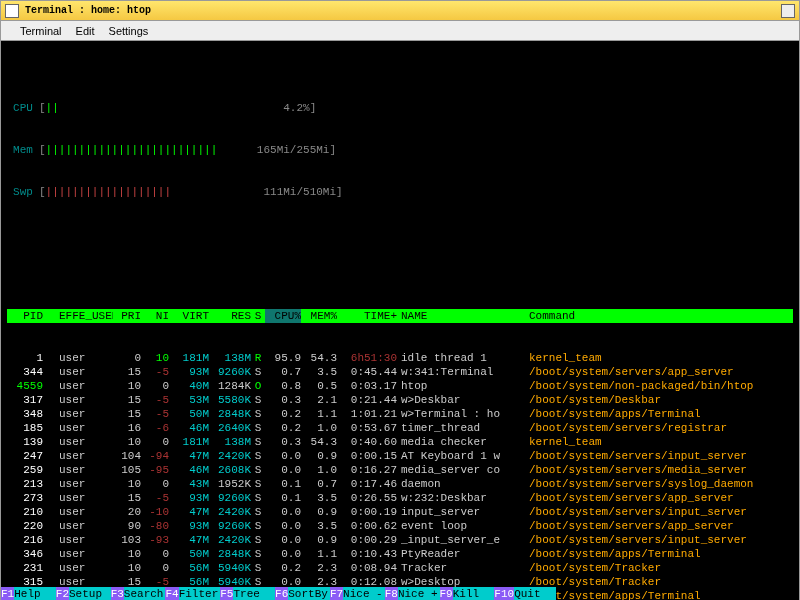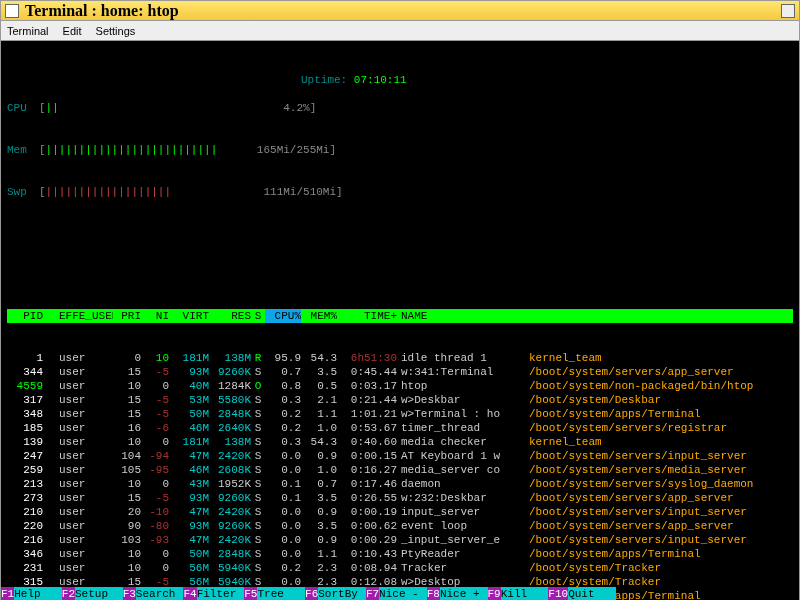--- a/index.html
+++ b/index.html
@@ -1,25 +1,25 @@
 <!DOCTYPE html>
 <html><head>
 <meta charset="utf-8">
 <style>
 * { margin: 0; padding: 0; box-sizing: border-box; }
 body { font-family: "Courier New", monospace; font-size: 11px; background: #d6d6d6; width: 800px; height: 600px; overflow: hidden; }
 .window { width: 800px; height: 600px; background: #d6d6d6; border: 1px solid #999; }
-.titlebar { background: linear-gradient(#ffe66d, #f5c842); height: 20px; display: flex; align-items: center; padding: 0 4px; border-bottom: 1px solid #999; font-family: Liberation Serif, serif; font-size: 16px; }
+.titlebar { background: linear-gradient(#ffe66d, #f5c842); height: 20px; display: flex; align-items: center; padding: 0 4px; border-bottom: 1px solid #999; font-family: Liberation Mono, monospace; font-size: 10px; }
 .titlebar .icon { width: 14px; height: 14px; background: #fff; border: 1px solid #666; margin-right: 6px; }
 .titlebar .title { font-weight: bold; flex: 1; }
 .titlebar .close { width: 14px; height: 14px; background: #eee; border: 1px solid #666; }
-.menubar { background: #eee; height: 20px; display: flex; align-items: center; padding: 0 6px; font-family: sans-serif; font-size: 11px; gap: 14px; border-bottom: 1px solid #999; }
+.menubar { background: #eee; height: 20px; display: flex; align-items: center; padding: 0 19px; font-family: sans-serif; font-size: 11px; gap: 14px; border-bottom: 1px solid #999; }
 .menubar span { cursor: default; }
 .terminal { background: #000; color: #ccc; height: 560px; padding: 4px 6px; line-height: 14px; white-space: pre; overflow: hidden; position: relative; }
-.meters { margin-bottom: 4px; }
+.meters { margin-bottom: 4px; text-align: center; }
 .meter-row { display: flex; }
 .meter-label { color: #008b8b; width: 32px; }
 .meter-bar { color: #00ff00; }
 .meter-val { color: #888; }
 .sysinfo { position: absolute; left: 300px; top: 4px; }
 .sysinfo .lbl { color: #008b8b; }
 .sysinfo .num { color: #00ff00; }
 .header-row { background: #00ff00; color: #000; display: flex; }
 .proc-row { display: flex; }
 .col { overflow: hidden; text-overflow: clip; }
@@ -37,23 +37,23 @@
 .c-cmd { flex: 1; padding-left: 4px; overflow: hidden; }
 .green { color: #00ff00; }
 .red { color: #cc4444; }
 .dkred { color: #aa3333; }
 .cyan { color: #00cccc; }
 .white { color: #fff; }
 .gray { color: #888; }
 .orange { color: #ffaa00; }
 .fkeys { position: absolute; bottom: 0; left: 0; right: 0; display: flex; }
 .fkey { display: flex; }
-.fkey .fn { color: #fff; background: #a21caf; }
-.fkey .fl { background: #00cccc; color: #000; padding-right: 8px; }
-.header-row .c-cpu { background: #0ea5e9; }
+.fkey .fn { color: #fff; background: #8b5cf6; }
+.fkey .fl { background: #00cccc; color: #000; padding-right: 2px; }
+.header-row .c-cpu { background: #0f766e; }
 </style>
 </head>
 <body>
 <div class="window">
   <div class="titlebar">
     <div class="icon"></div>
     <div class="title">Terminal : home: htop</div>
     <div class="close"></div>
   </div>
   <div class="menubar">
@@ -61,35 +61,35 @@
     <span>Edit</span>
     <span>Settings</span>
   </div>
   <div class="terminal">
     <div class="meters">
       <div class="meter-row"><span class="meter-label">CPU</span><span class="gray">[</span><span class="meter-bar">||</span><span class="gray">                                  </span><span class="meter-val">4.2%</span><span class="gray">]</span></div>
       <div class="meter-row"><span class="meter-label">Mem</span><span class="gray">[</span><span class="meter-bar">||||||||||||||||||||||||||</span><span class="gray">      </span><span class="meter-val">165Mi/255Mi</span><span class="gray">]</span></div>
       <div class="meter-row"><span class="meter-label">Swp</span><span class="gray">[</span><span class="red">|||||||||||||||||||</span><span class="gray">              </span><span class="meter-val">111Mi/510Mi</span><span class="gray">]</span></div>
     </div>
     <div class="sysinfo">
-      <div><span class="lbl">Uptime:</span> <span class="num">07:10:11</span></div>
     </div>
     <div style="height:8px"></div>
     <div class="header-row">
       <span class="col c-pid">PID</span>
       <span class="col c-user">EFFE_USER</span>
       <span class="col c-pri">PRI</span>
       <span class="col c-ni">NI</span>
       <span class="col c-virt">VIRT</span>
       <span class="col c-res">RES</span>
       <span class="col c-s">S</span>
       <span class="col c-cpu">CPU%</span>
       <span class="col c-mem">MEM%</span>
       <span class="col c-time">TIME+</span>
       <span class="col c-name">NAME</span>
+      <span class="col c-cmd">Command</span>
     </div>
     <div id="proc-list"><div class="proc-row"><span class="col c-pid white">1</span><span class="col c-user">user</span><span class="col c-pri">0</span><span class="col c-ni green">10</span><span class="col c-virt cyan">181M</span><span class="col c-res cyan">138M</span><span class="col c-s green">R</span><span class="col c-cpu">95.9</span><span class="col c-mem">54.3</span><span class="col c-time dkred">6h51:30</span><span class="col c-name">idle thread 1</span><span class="col c-cmd orange">kernel_team</span></div><div class="proc-row"><span class="col c-pid white">344</span><span class="col c-user">user</span><span class="col c-pri">15</span><span class="col c-ni dkred">-5</span><span class="col c-virt cyan">93M</span><span class="col c-res cyan">9260K</span><span class="col c-s">S</span><span class="col c-cpu">0.7</span><span class="col c-mem">3.5</span><span class="col c-time">0:45.44</span><span class="col c-name">w:341:Terminal</span><span class="col c-cmd orange">/boot/system/servers/app_server</span></div><div class="proc-row"><span class="col c-pid green">4559</span><span class="col c-user">user</span><span class="col c-pri">10</span><span class="col c-ni">0</span><span class="col c-virt cyan">40M</span><span class="col c-res">1284K</span><span class="col c-s green">O</span><span class="col c-cpu">0.8</span><span class="col c-mem">0.5</span><span class="col c-time">0:03.17</span><span class="col c-name">htop</span><span class="col c-cmd orange">/boot/system/non-packaged/bin/htop</span></div><div class="proc-row"><span class="col c-pid white">317</span><span class="col c-user">user</span><span class="col c-pri">15</span><span class="col c-ni dkred">-5</span><span class="col c-virt cyan">53M</span><span class="col c-res cyan">5580K</span><span class="col c-s">S</span><span class="col c-cpu">0.3</span><span class="col c-mem">2.1</span><span class="col c-time">0:21.44</span><span class="col c-name">w&gt;Deskbar</span><span class="col c-cmd orange">/boot/system/Deskbar</span></div><div class="proc-row"><span class="col c-pid white">348</span><span class="col c-user">user</span><span class="col c-pri">15</span><span class="col c-ni dkred">-5</span><span class="col c-virt cyan">50M</span><span class="col c-res cyan">2848K</span><span class="col c-s">S</span><span class="col c-cpu">0.2</span><span class="col c-mem">1.1</span><span class="col c-time">1:01.21</span><span class="col c-name">w&gt;Terminal : ho</span><span class="col c-cmd orange">/boot/system/apps/Terminal</span></div><div class="proc-row"><span class="col c-pid white">185</span><span class="col c-user">user</span><span class="col c-pri">16</span><span class="col c-ni dkred">-6</span><span class="col c-virt cyan">46M</span><span class="col c-res cyan">2640K</span><span class="col c-s">S</span><span class="col c-cpu">0.2</span><span class="col c-mem">1.0</span><span class="col c-time">0:53.67</span><span class="col c-name">timer_thread</span><span class="col c-cmd orange">/boot/system/servers/registrar</span></div><div class="proc-row"><span class="col c-pid white">139</span><span class="col c-user">user</span><span class="col c-pri">10</span><span class="col c-ni">0</span><span class="col c-virt cyan">181M</span><span class="col c-res cyan">138M</span><span class="col c-s">S</span><span class="col c-cpu">0.3</span><span class="col c-mem">54.3</span><span class="col c-time">0:40.60</span><span class="col c-name">media checker</span><span class="col c-cmd orange">kernel_team</span></div><div class="proc-row"><span class="col c-pid white">247</span><span class="col c-user">user</span><span class="col c-pri">104</span><span class="col c-ni dkred">-94</span><span class="col c-virt cyan">47M</span><span class="col c-res cyan">2420K</span><span class="col c-s">S</span><span class="col c-cpu">0.0</span><span class="col c-mem">0.9</span><span class="col c-time">0:00.15</span><span class="col c-name">AT Keyboard 1 w</span><span class="col c-cmd orange">/boot/system/servers/input_server</span></div><div class="proc-row"><span class="col c-pid white">259</span><span class="col c-user">user</span><span class="col c-pri">105</span><span class="col c-ni dkred">-95</span><span class="col c-virt cyan">46M</span><span class="col c-res cyan">2608K</span><span class="col c-s">S</span><span class="col c-cpu">0.0</span><span class="col c-mem">1.0</span><span class="col c-time">0:16.27</span><span class="col c-name">media_server co</span><span class="col c-cmd orange">/boot/system/servers/media_server</span></div><div class="proc-row"><span class="col c-pid white">213</span><span class="col c-user">user</span><span class="col c-pri">10</span><span class="col c-ni">0</span><span class="col c-virt cyan">43M</span><span class="col c-res">1952K</span><span class="col c-s">S</span><span class="col c-cpu">0.1</span><span class="col c-mem">0.7</span><span class="col c-time">0:17.46</span><span class="col c-name">daemon</span><span class="col c-cmd orange">/boot/system/servers/syslog_daemon</span></div><div class="proc-row"><span class="col c-pid white">273</span><span class="col c-user">user</span><span class="col c-pri">15</span><span class="col c-ni dkred">-5</span><span class="col c-virt cyan">93M</span><span class="col c-res cyan">9260K</span><span class="col c-s">S</span><span class="col c-cpu">0.1</span><span class="col c-mem">3.5</span><span class="col c-time">0:26.55</span><span class="col c-name">w:232:Deskbar</span><span class="col c-cmd orange">/boot/system/servers/app_server</span></div><div class="proc-row"><span class="col c-pid white">210</span><span class="col c-user">user</span><span class="col c-pri">20</span><span class="col c-ni dkred">-10</span><span class="col c-virt cyan">47M</span><span class="col c-res cyan">2420K</span><span class="col c-s">S</span><span class="col c-cpu">0.0</span><span class="col c-mem">0.9</span><span class="col c-time">0:00.19</span><span class="col c-name">input_server</span><span class="col c-cmd orange">/boot/system/servers/input_server</span></div><div class="proc-row"><span class="col c-pid white">220</span><span class="col c-user">user</span><span class="col c-pri">90</span><span class="col c-ni dkred">-80</span><span class="col c-virt cyan">93M</span><span class="col c-res cyan">9260K</span><span class="col c-s">S</span><span class="col c-cpu">0.0</span><span class="col c-mem">3.5</span><span class="col c-time">0:00.62</span><span class="col c-name">event loop</span><span class="col c-cmd orange">/boot/system/servers/app_server</span></div><div class="proc-row"><span class="col c-pid white">216</span><span class="col c-user">user</span><span class="col c-pri">103</span><span class="col c-ni dkred">-93</span><span class="col c-virt cyan">47M</span><span class="col c-res cyan">2420K</span><span class="col c-s">S</span><span class="col c-cpu">0.0</span><span class="col c-mem">0.9</span><span class="col c-time">0:00.29</span><span class="col c-name">_input_server_e</span><span class="col c-cmd orange">/boot/system/servers/input_server</span></div><div class="proc-row"><span class="col c-pid white">346</span><span class="col c-user">user</span><span class="col c-pri">10</span><span class="col c-ni">0</span><span class="col c-virt cyan">50M</span><span class="col c-res cyan">2848K</span><span class="col c-s">S</span><span class="col c-cpu">0.0</span><span class="col c-mem">1.1</span><span class="col c-time">0:10.43</span><span class="col c-name">PtyReader</span><span class="col c-cmd orange">/boot/system/apps/Terminal</span></div><div class="proc-row"><span class="col c-pid white">231</span><span class="col c-user">user</span><span class="col c-pri">10</span><span class="col c-ni">0</span><span class="col c-virt cyan">56M</span><span class="col c-res cyan">5940K</span><span class="col c-s">S</span><span class="col c-cpu">0.2</span><span class="col c-mem">2.3</span><span class="col c-time">0:08.94</span><span class="col c-name">Tracker</span><span class="col c-cmd orange">/boot/system/Tracker</span></div><div class="proc-row"><span class="col c-pid white">315</span><span class="col c-user">user</span><span class="col c-pri">15</span><span class="col c-ni dkred">-5</span><span class="col c-virt cyan">56M</span><span class="col c-res cyan">5940K</span><span class="col c-s">S</span><span class="col c-cpu">0.0</span><span class="col c-mem">2.3</span><span class="col c-time">0:12.08</span><span class="col c-name">w&gt;Desktop</span><span class="col c-cmd orange">/boot/system/Tracker</span></div><div class="proc-row"><span class="col c-pid white">347</span><span class="col c-user">user</span><span class="col c-pri">15</span><span class="col c-ni dkred">-5</span><span class="col c-virt cyan">50M</span><span class="col c-res cyan">2848K</span><span class="col c-s">S</span><span class="col c-cpu">0.0</span><span class="col c-mem">1.1</span><span class="col c-time">0:11.47</span><span class="col c-name">EscParse</span><span class="col c-cmd orange">/boot/system/apps/Terminal</span></div></div>
     <div class="fkeys">
       <span class="fkey"><span class="fn">F1</span><span class="fl">Help  </span></span>
       <span class="fkey"><span class="fn">F2</span><span class="fl">Setup </span></span>
       <span class="fkey"><span class="fn">F3</span><span class="fl">Search</span></span>
       <span class="fkey"><span class="fn">F4</span><span class="fl">Filter</span></span>
       <span class="fkey"><span class="fn">F5</span><span class="fl">Tree  </span></span>
       <span class="fkey"><span class="fn">F6</span><span class="fl">SortBy</span></span>
       <span class="fkey"><span class="fn">F7</span><span class="fl">Nice -</span></span>

